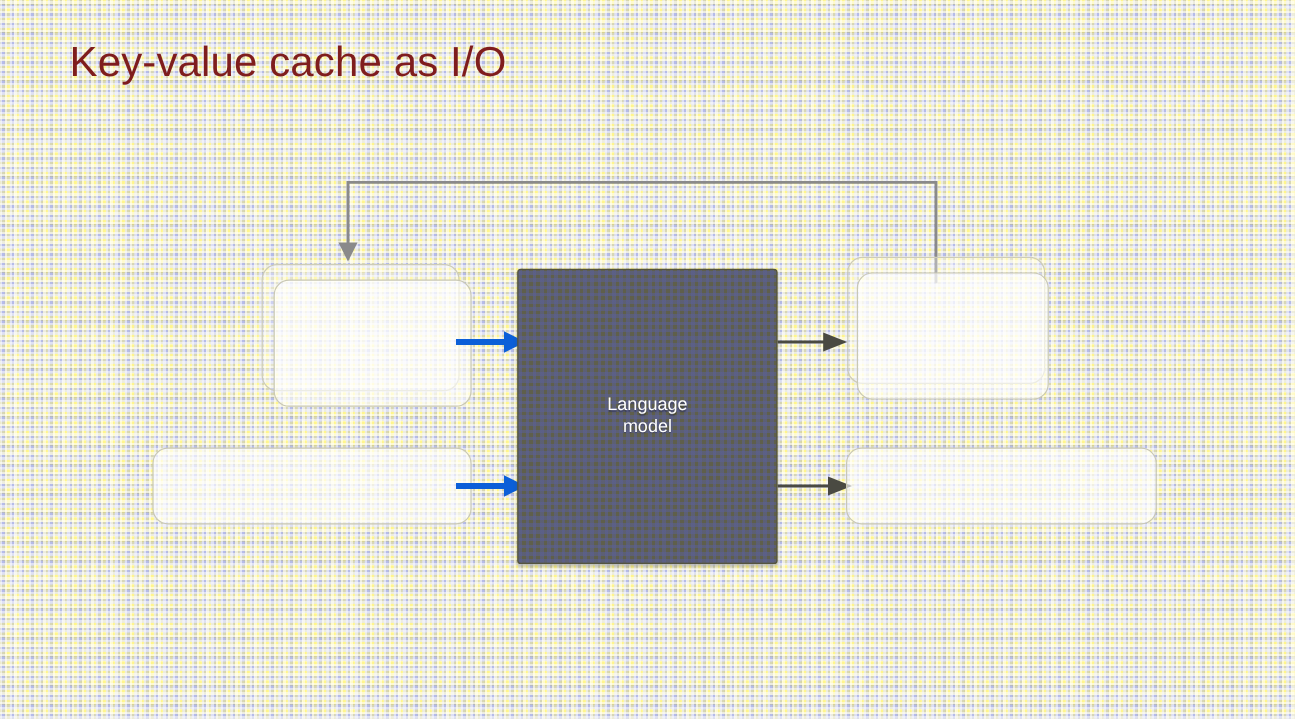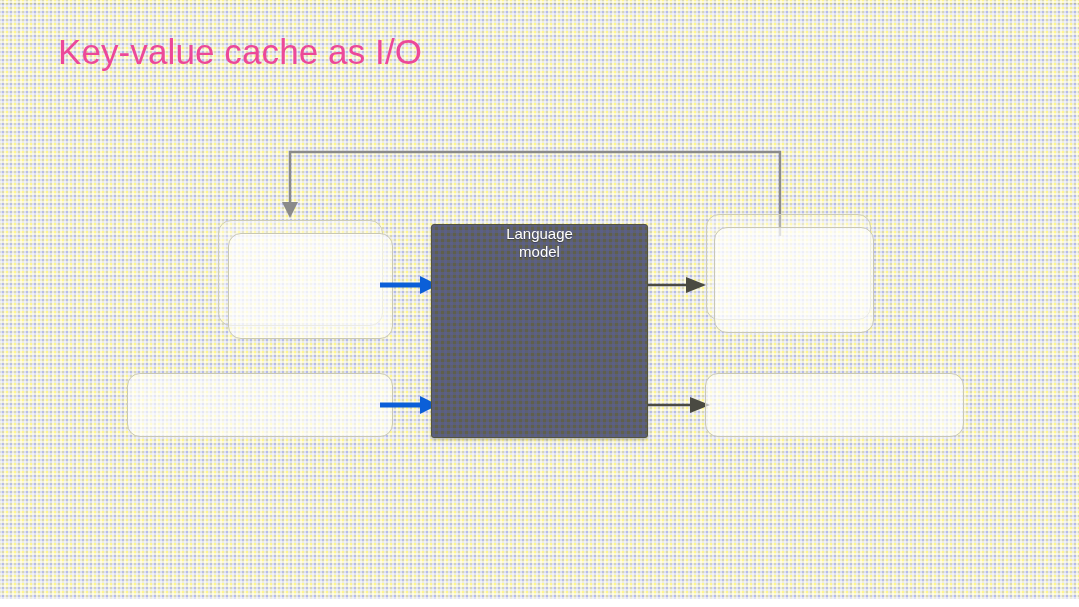--- a/index.html
+++ b/index.html
@@ -55,21 +55,21 @@
     pointer-events: none;
   }
 
   
   #title {
     position: absolute;
     left: 58px;
     top: 31px;
     font-size: 35px;
     line-height: 42px;
-    color: #ec4899;
+    color: #7f1d1d;
     letter-spacing: 0.1px;
     white-space: nowrap;
   }
 
   
   .box {
     position: absolute;
     box-sizing: border-box;
     border: 1px solid #c9c8b4;
     border-radius: 13px;
@@ -94,33 +94,34 @@
   
   #tokens-in  { left: 127px; top: 373px; width: 266px; height: 64px; }
   #tokens-out { left: 705px; top: 373px; width: 259px; height: 64px; }
 
   
   #lm-box {
     position: absolute;
     left: 431px;
     top: 224px;
     width: 217px;
-    height: 214px;
+    height: 246px;
     box-sizing: border-box;
     background-color: #5f5f4b;
     background-image:
       repeating-linear-gradient(0deg,
         rgba(90,96,150,0.55) 0px, rgba(90,96,150,0.55) 3px,
         rgba(0,0,0,0) 3px, rgba(0,0,0,0) 6px),
       repeating-linear-gradient(90deg,
         rgba(90,96,150,0.55) 0px, rgba(90,96,150,0.55) 3px,
         rgba(0,0,0,0) 3px, rgba(0,0,0,0) 6px);
     border: 1px solid #54543f;
     border-radius: 3px;
     display: flex;
+    align-items: center;
     justify-content: center;
     box-shadow: 0 2px 3px rgba(90,90,70,0.35);
   }
   #lm-label {
     position: relative;
     z-index: 2;
     color: #ffffff;
     font-size: 15px;
     line-height: 18px;
     text-align: center;

